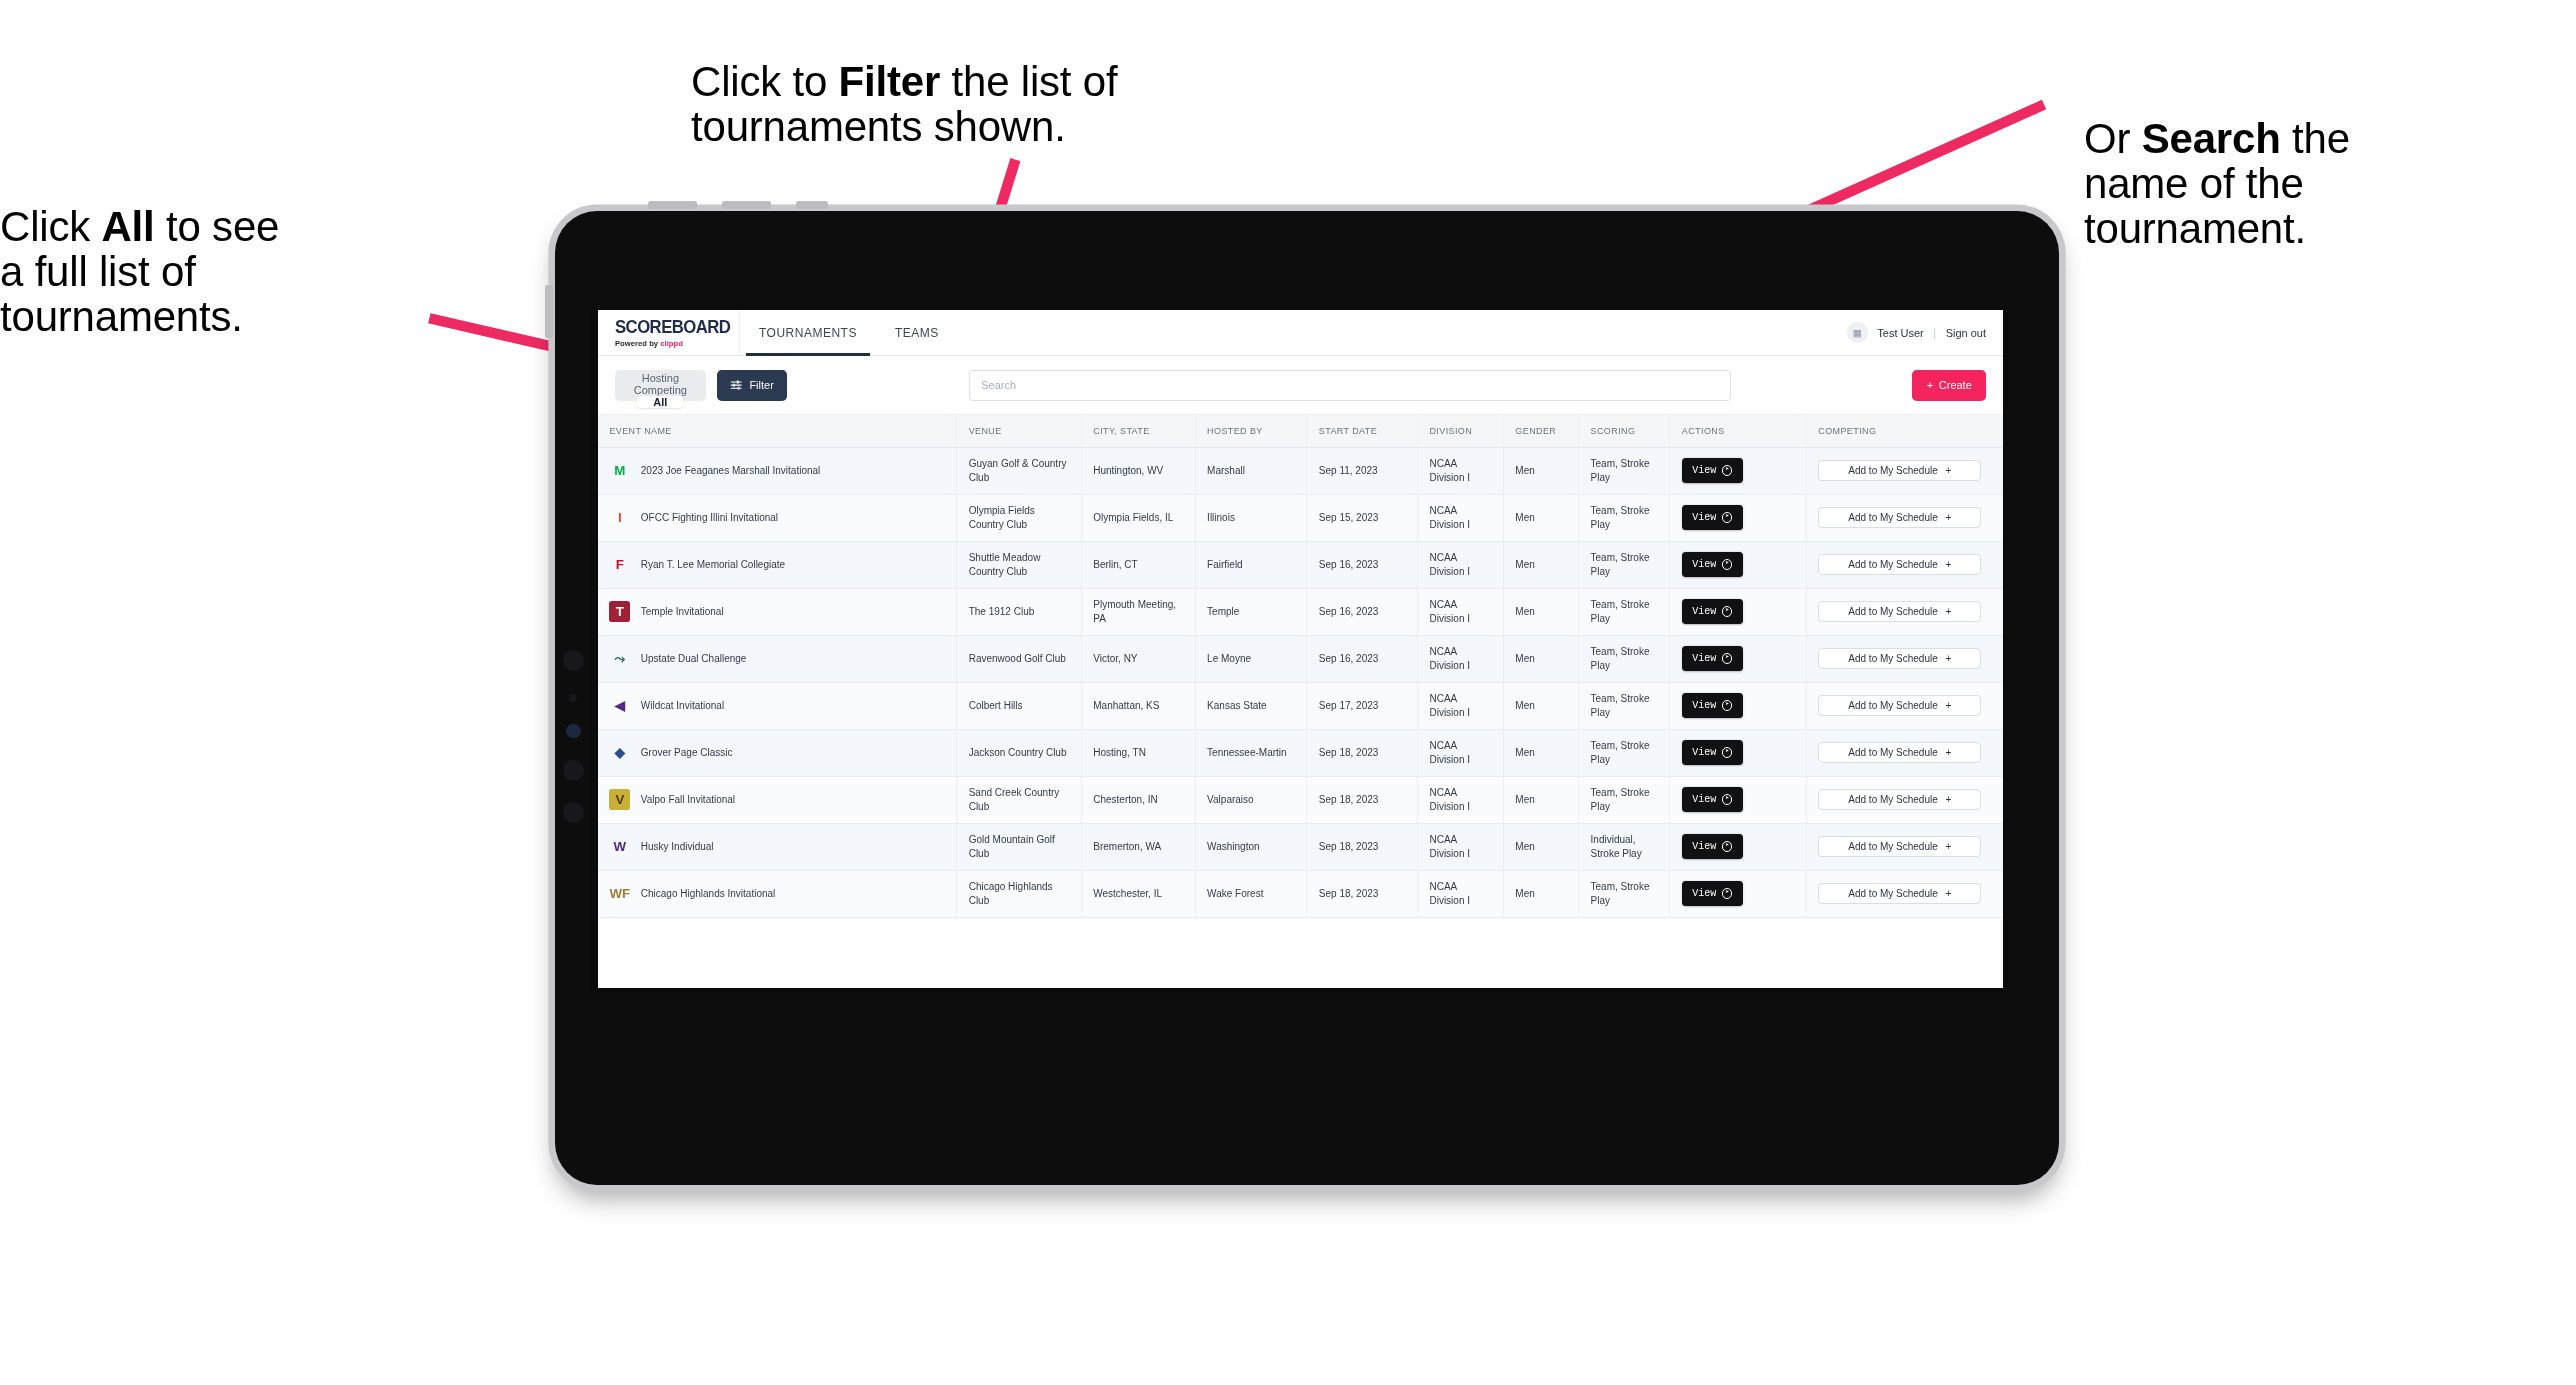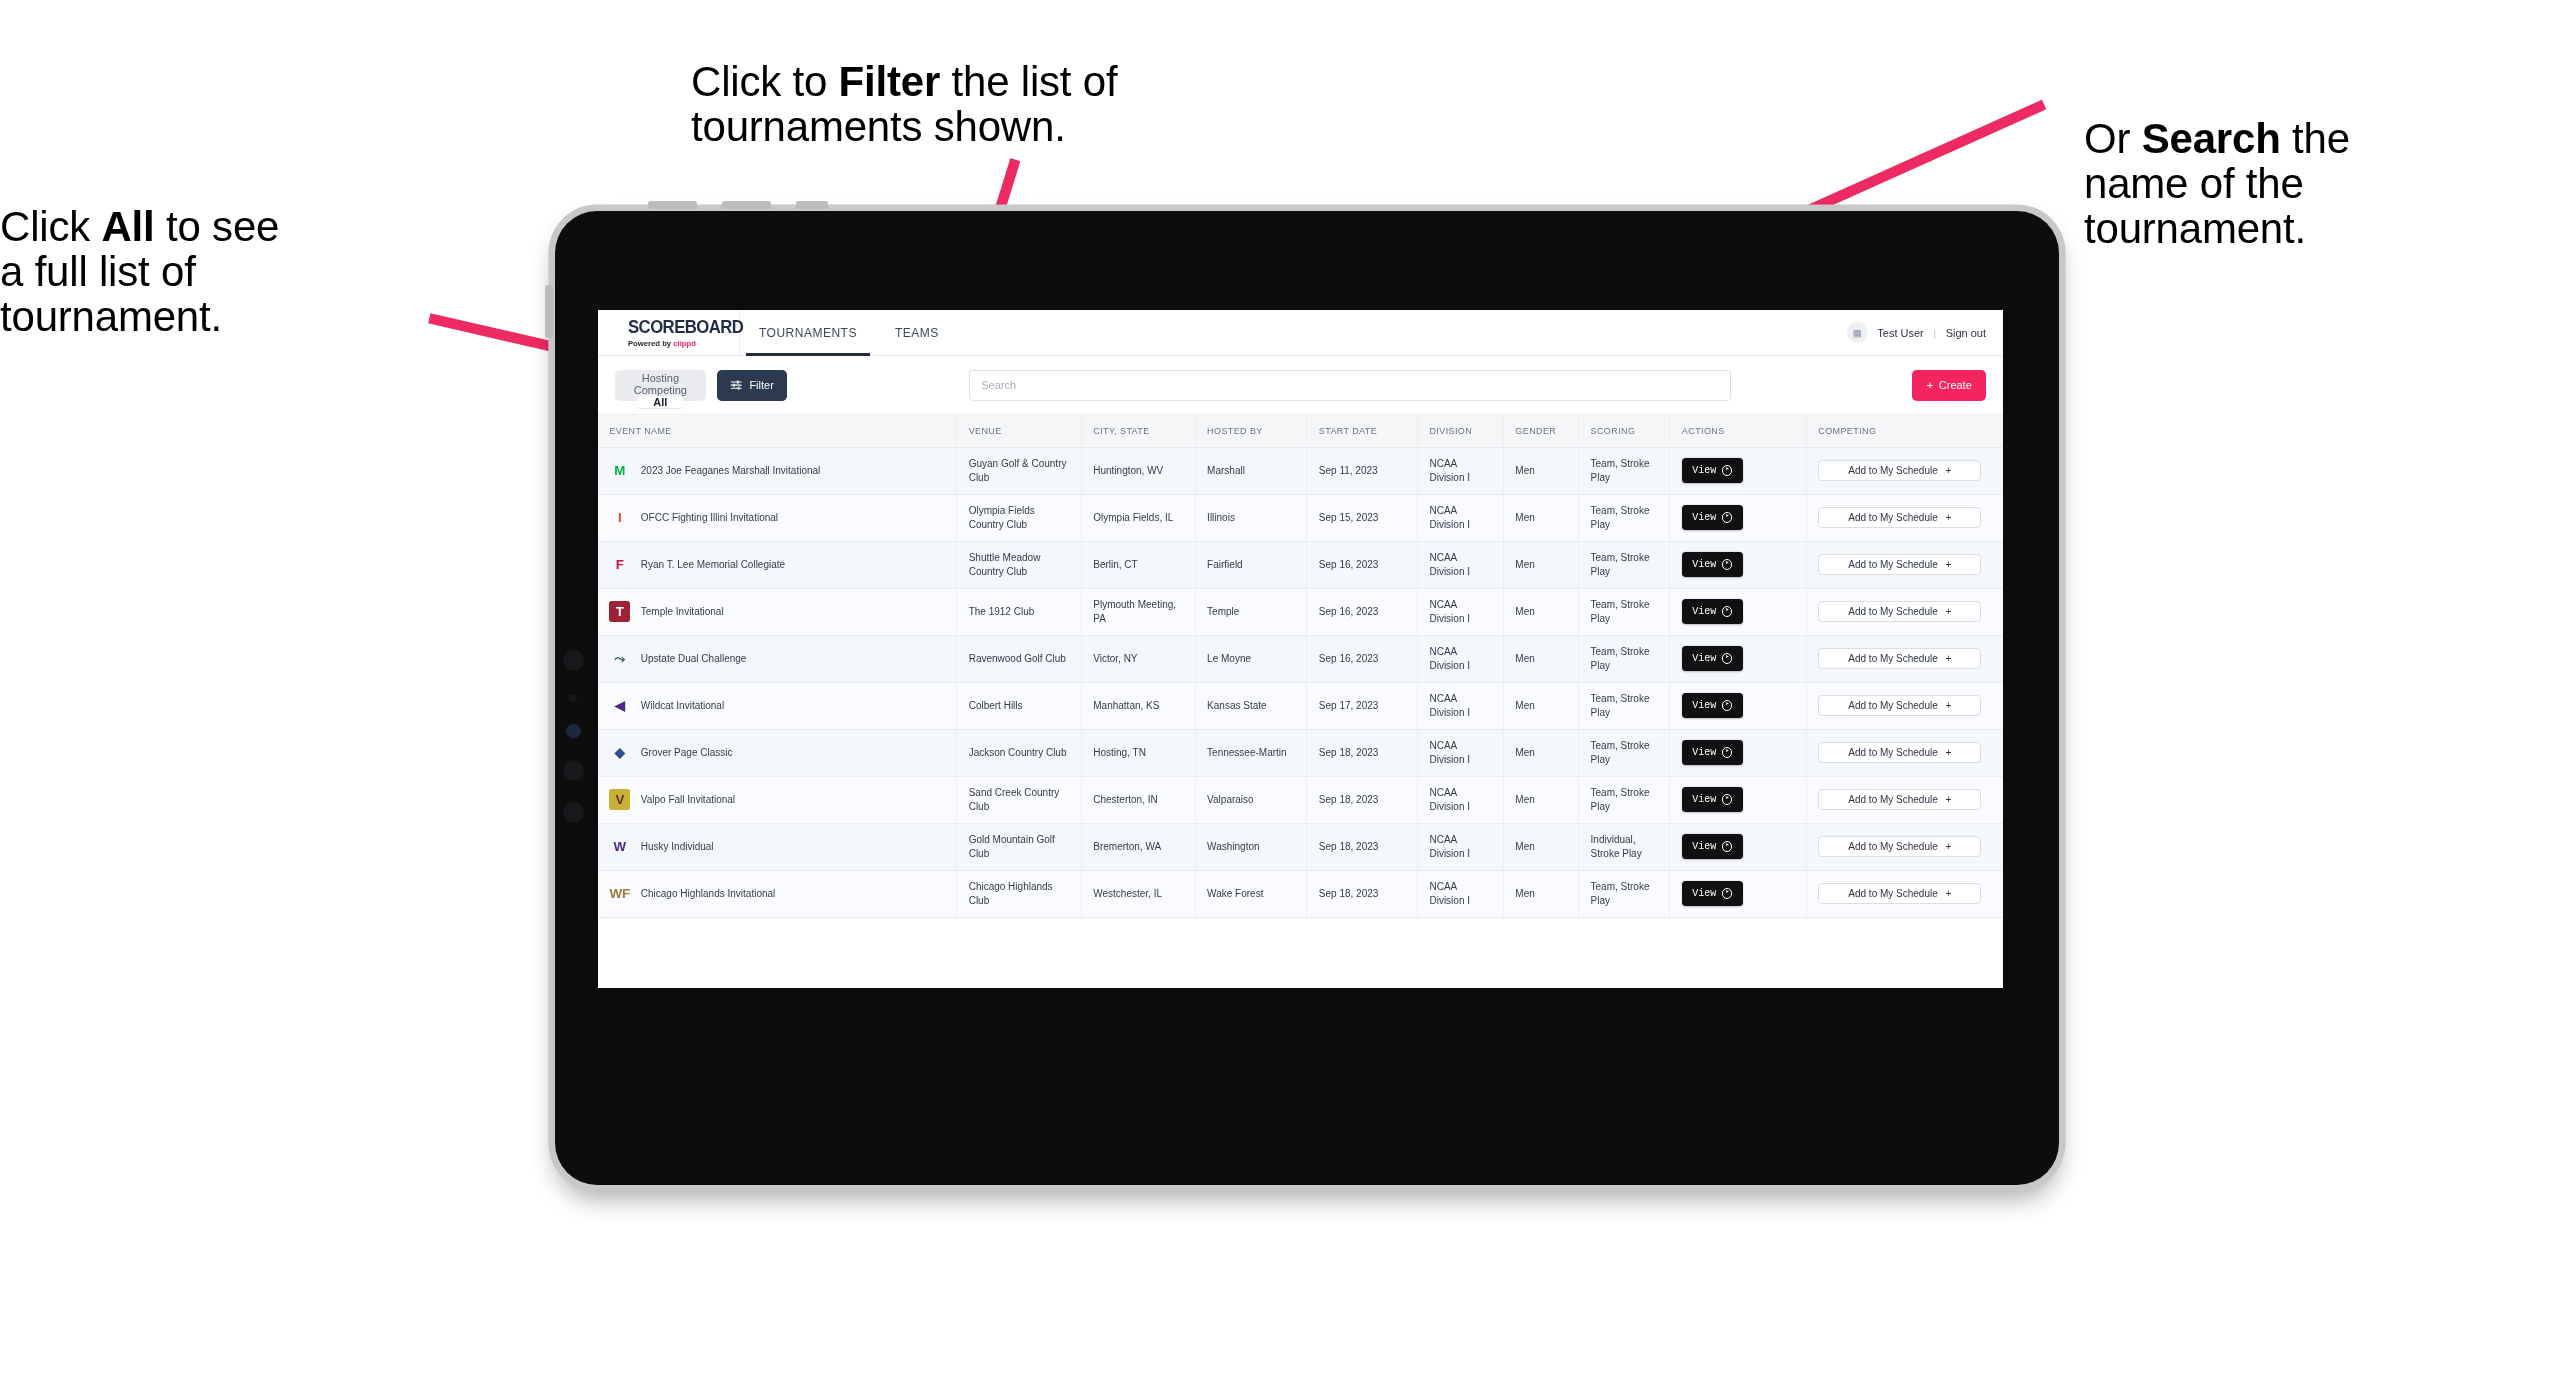--- a/index.html
+++ b/index.html
@@ -61,21 +61,21 @@
   }
 
   
   #appbar {
     height: 46px; display:flex; align-items:stretch;
     background:#fff; border-bottom:0.9px solid #e4e7ec;
     position: relative;
   }
   #logo-block {
     width: 142px; display:flex; flex-direction:column; justify-content:center;
-    padding-left: 30px; border-right: 0.9px solid #eceef1;
+    padding-left: 17px; border-right: 0.9px solid #eceef1;
   }
   #logo-word {
     font-family: "Liberation Sans", sans-serif;
     font-weight: 700; font-size: 18px; letter-spacing: -0.6px;
     color:#1f2b47; transform: scaleX(.93); transform-origin:left center;
   }
   #logo-sub {
     font-size: 8px; color:#2b2b2b; margin-top: 1.9px; font-weight:600;
     transform: scaleX(.96); transform-origin:left center;
   }
@@ -178,21 +178,21 @@
   }
 </style>
 </head>
 <body>
 
 <div id="stage">
 
   <div class="callout" id="callout-all">
     <span>Click </span><b>All</b><span> to see
 a full list of
-tournament.</span>
+tournaments.</span>
   </div>
   <div class="callout" id="callout-filter">
     <span>Click to </span><b>Filter</b><span> the list of
 tournaments shown.</span>
   </div>
   <div class="callout" id="callout-search">
     <span>Or </span><b>Search</b><span> the
 name of the
 tournament.</span>
   </div>

